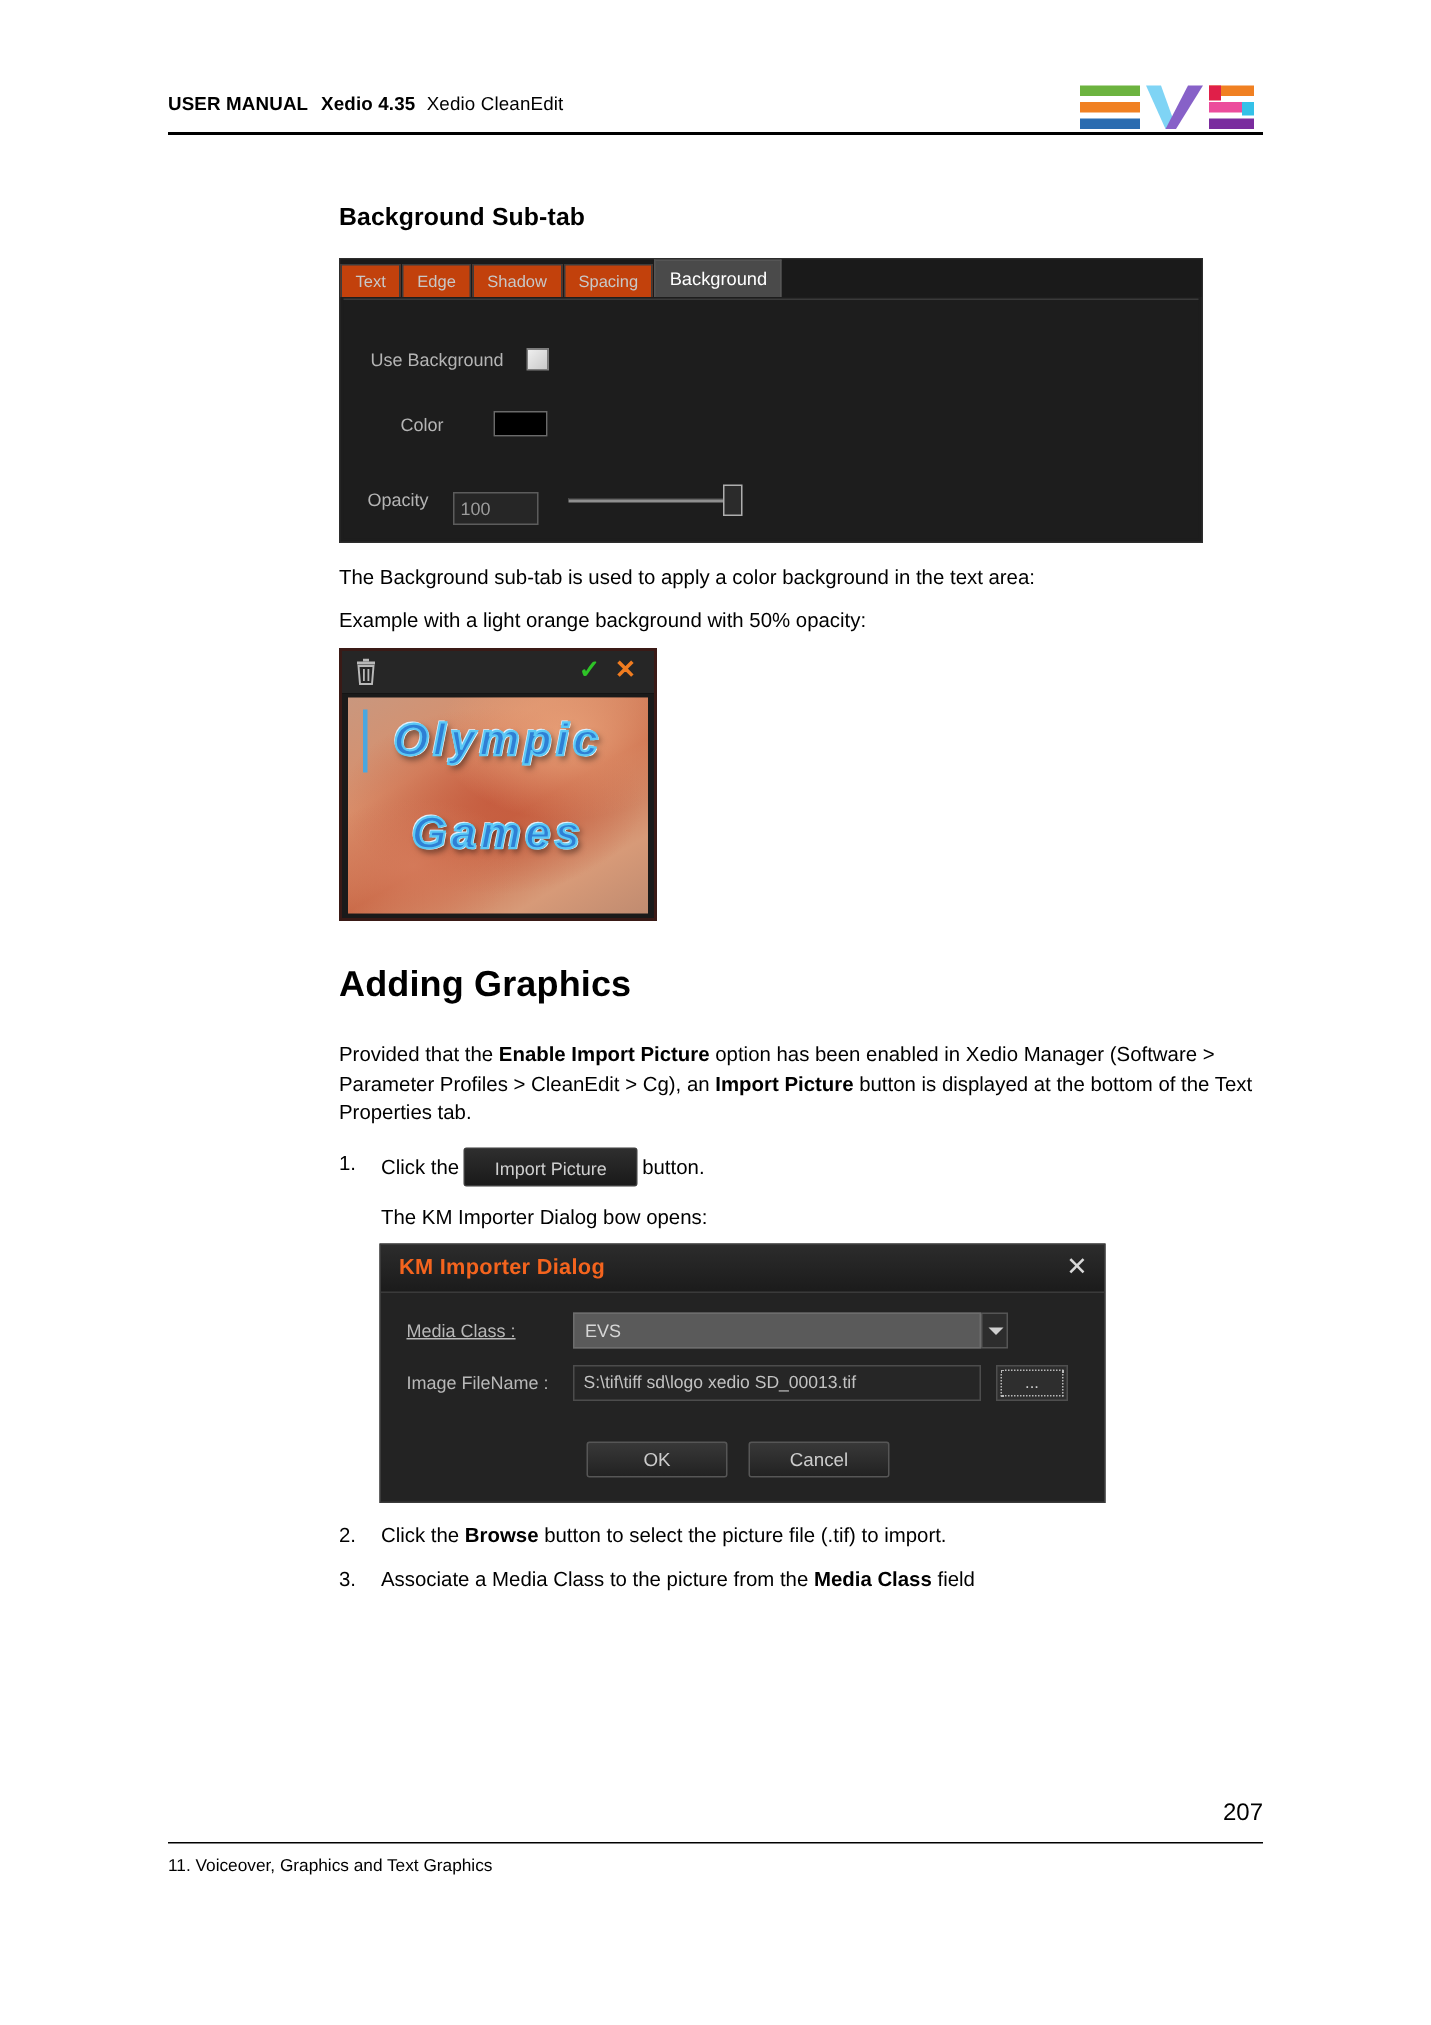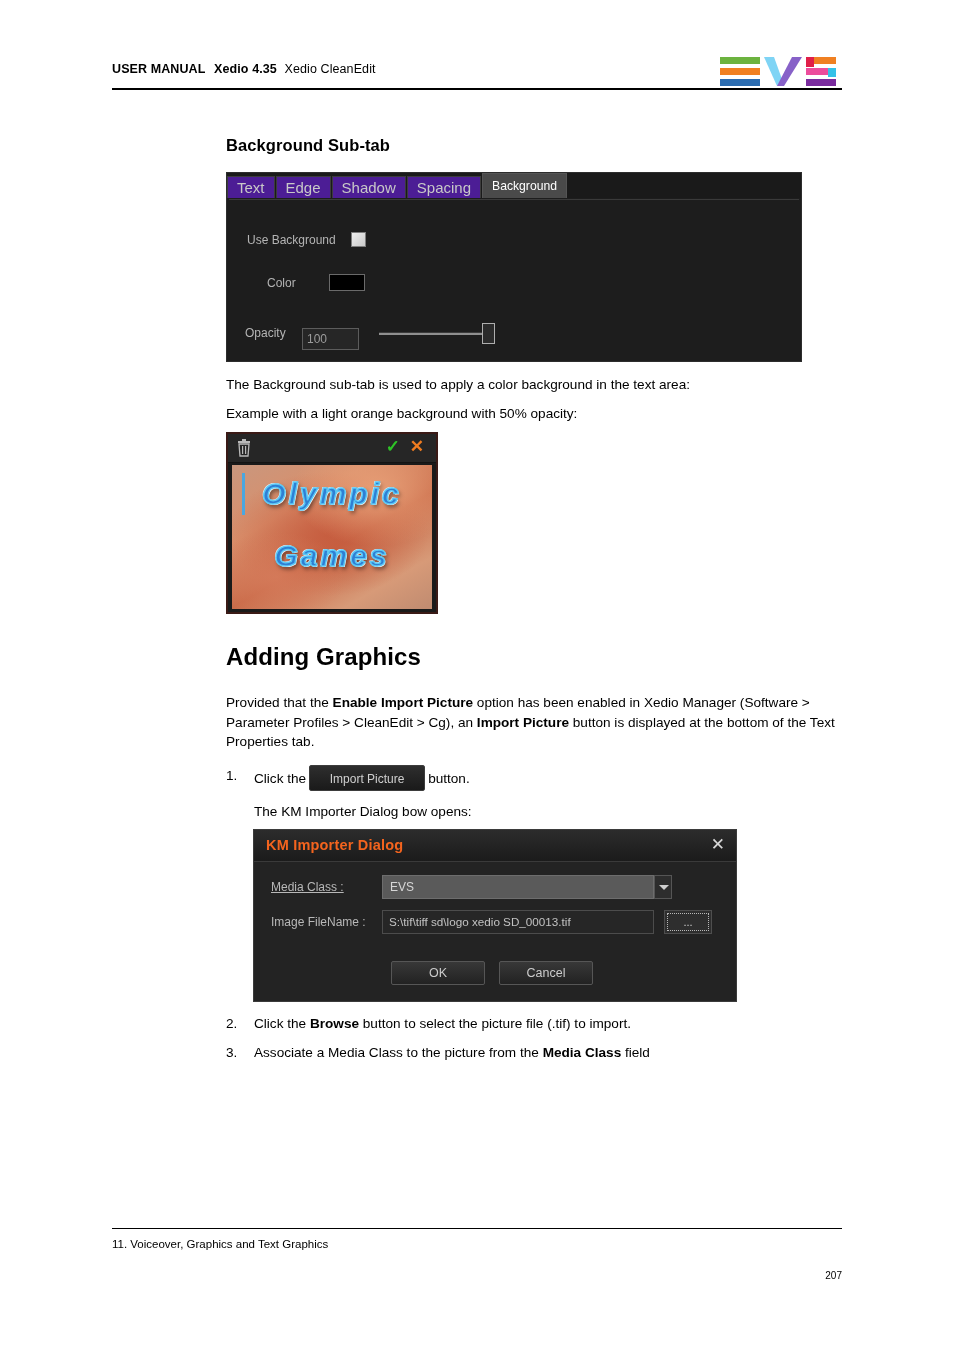--- a/index.html
+++ b/index.html
@@ -108,23 +108,23 @@
     height: 25px;
     background: #1a1a1a;
     display: flex;
     align-items: flex-end;
   }
   .tab {
     height: 22px;
     line-height: 22px;
     padding: 0 9px;
     margin-right: 1px;
-    font-size: 15px;
+    font-size: 11px;
     color: #c8c8c8;
-    background: #4c1d95;
+    background: #c2410c;
     border: 1px solid #3c3c3c;
     border-bottom: none;
     box-sizing: border-box;
     white-space: nowrap;
     font-family: "Liberation Sans", sans-serif;
   }
   .tab.active {
     height: 25px;
     line-height: 24px;
     background: #4a4a4a;
@@ -414,24 +414,24 @@
     width: 730px; height: 1px;
     background: #000;
   }
   .footer-left {
     position: absolute;
     left: 112px; top: 1238px;
     font-size: 11.5px;
   }
   .footer-right {
     position: absolute;
-    left: 812px; top: 1270px;
+    left: 812px; top: 1200px;
     width: 30px;
     text-align: right;
-    font-size: 10px;
+    font-size: 16px;
   }
 </style>
 </head>
 <body>
 
 <div class="page">
 
   <div class="header">
     <div class="header-text">
       <b>USER MANUAL</b>

